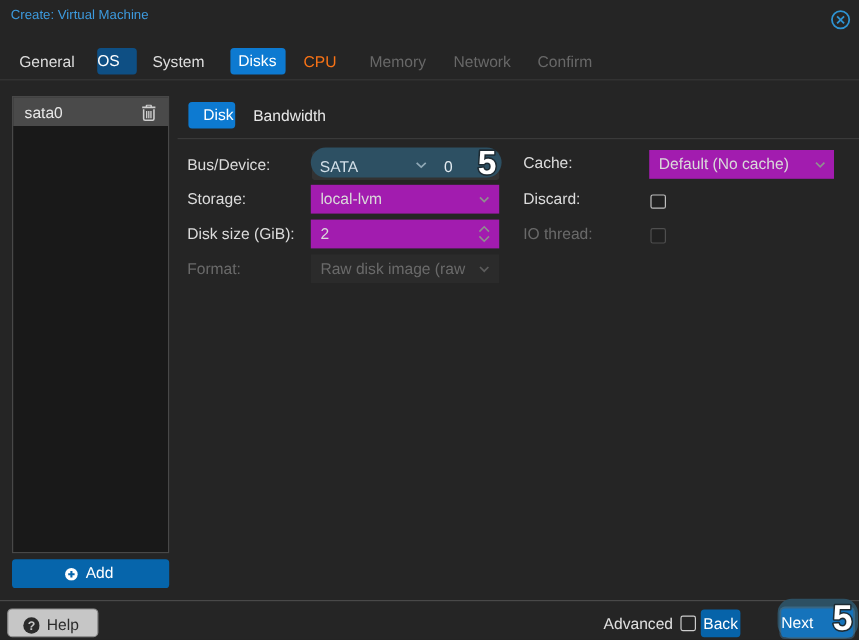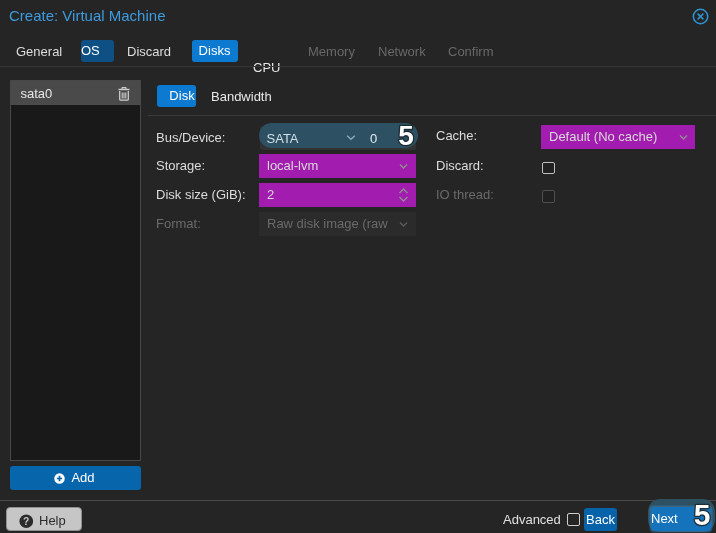--- a/index.html
+++ b/index.html
@@ -7,32 +7,32 @@
   body { background:#252525; font-family:"Liberation Sans", sans-serif; position:relative; }
   .abs { position:absolute; }
   .lbl { font-size:13px; color:#dcdcdc; line-height:24px; height:24px; }
   .fld { background:#a21caf; height:24px; line-height:24px; font-size:13px; color:#dadada; padding-left:8px; }
   .chev { position:absolute; width:9px; height:9px; }
   svg { display:block; }
 </style>
 </head>
 <body>
 
-<div class="abs" style="left:9px; top:7px; font-size:15px; color:#3d9bdf;">Create: Virtual Machine</div>
+<div class="abs" style="left:9px; top:7px; font-size:11px; color:#3d9bdf;">Create: Virtual Machine</div>
 <svg class="abs" style="left:692px; top:8px;" width="17" height="17" viewBox="0 0 17 17">
   <circle cx="8.5" cy="8.5" r="7.2" fill="none" stroke="#2e93d2" stroke-width="1.5"></circle>
   <path d="M5.6 5.6 L11.4 11.4 M11.4 5.6 L5.6 11.4" stroke="#2e93d2" stroke-width="1.5"></path>
 </svg>
 
 <div class="abs" style="left:0; top:40px; width:716px; height:22px; font-size:13px;">
   <span class="abs" style="left:16px; top:4px; color:#dedede;">General</span>
   <div class="abs" style="left:81px; top:0; width:33px; height:22px; background:#0e4f84; border-radius:3px; color:#fff; line-height:22px;">OS</div>
-  <span class="abs" style="left:127px; top:4px; color:#dedede;">Discard</span>
+  <span class="abs" style="left:127px; top:4px; color:#dedede;">System</span>
   <div class="abs" style="left:191.5px; top:0; width:46px; height:22px; background:#0d7ad1; border-radius:3px; color:#fff; text-align:center; line-height:22px;">Disks</div>
-  <span class="abs" style="left:253px; top:4px; color:#e5e5e5;margin-top:16px;">CPU</span>
+  <span class="abs" style="left:253px; top:4px; color:#f97316;">CPU</span>
   <span class="abs" style="left:308px; top:4px; color:#686868;">Memory</span>
   <span class="abs" style="left:378px; top:4px; color:#686868;">Network</span>
   <span class="abs" style="left:448px; top:4px; color:#686868;">Confirm</span>
 </div>
 <div class="abs" style="left:0; top:66px; width:716px; height:1px; background:#363636;"></div>
 
 <div class="abs" style="left:9.5px; top:80px; width:131.5px; height:381px; background:#191919; border:1px solid #484848;text-align:right;">
   <div style="height:24px; background:#4a4a4a; position:relative;">
     <span style="position:absolute; left:10px; top:1px; line-height:24px; font-size:13px; color:#e8e8e8;">sata0</span>
     <svg style="position:absolute; right:10.5px; top:5.5px;" width="12" height="14" viewBox="0 0 12 14">

